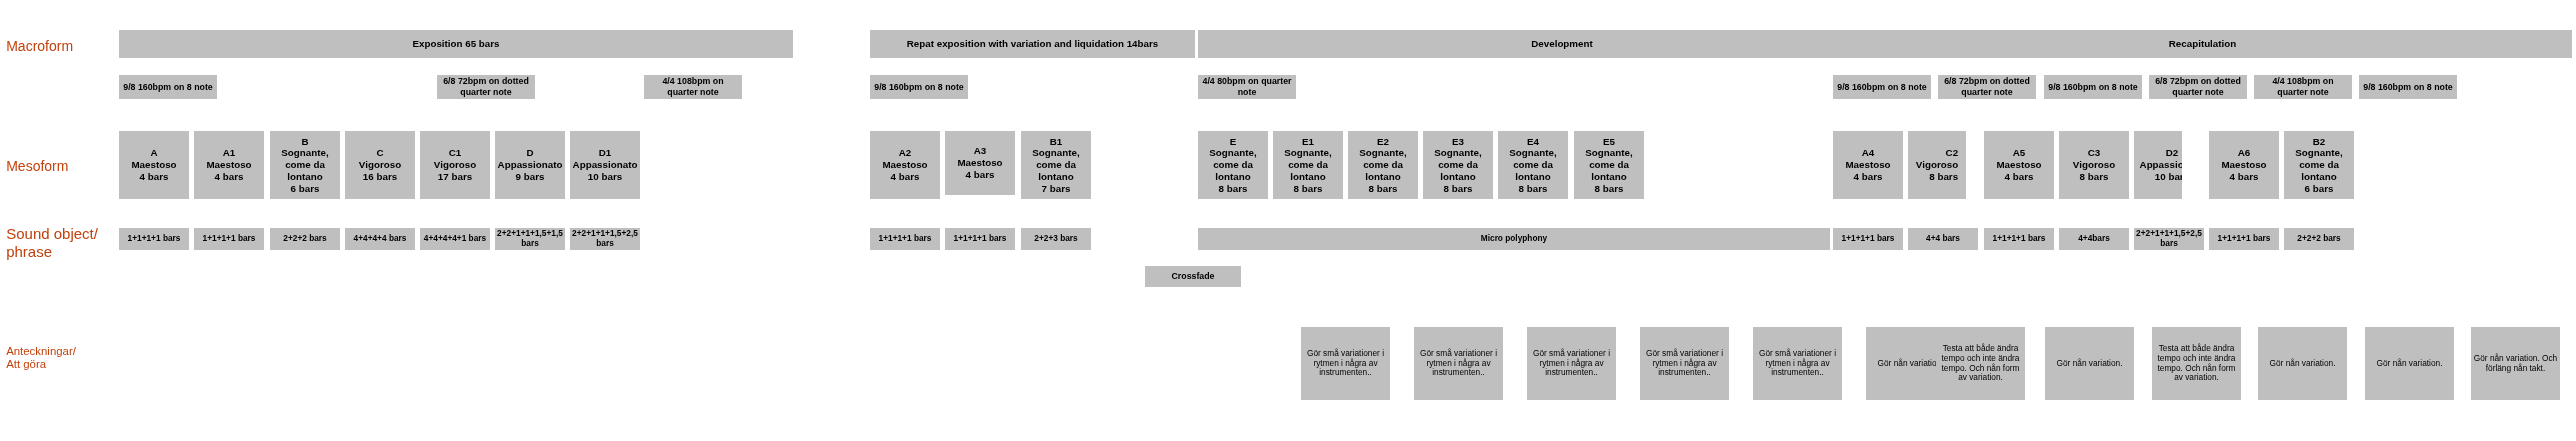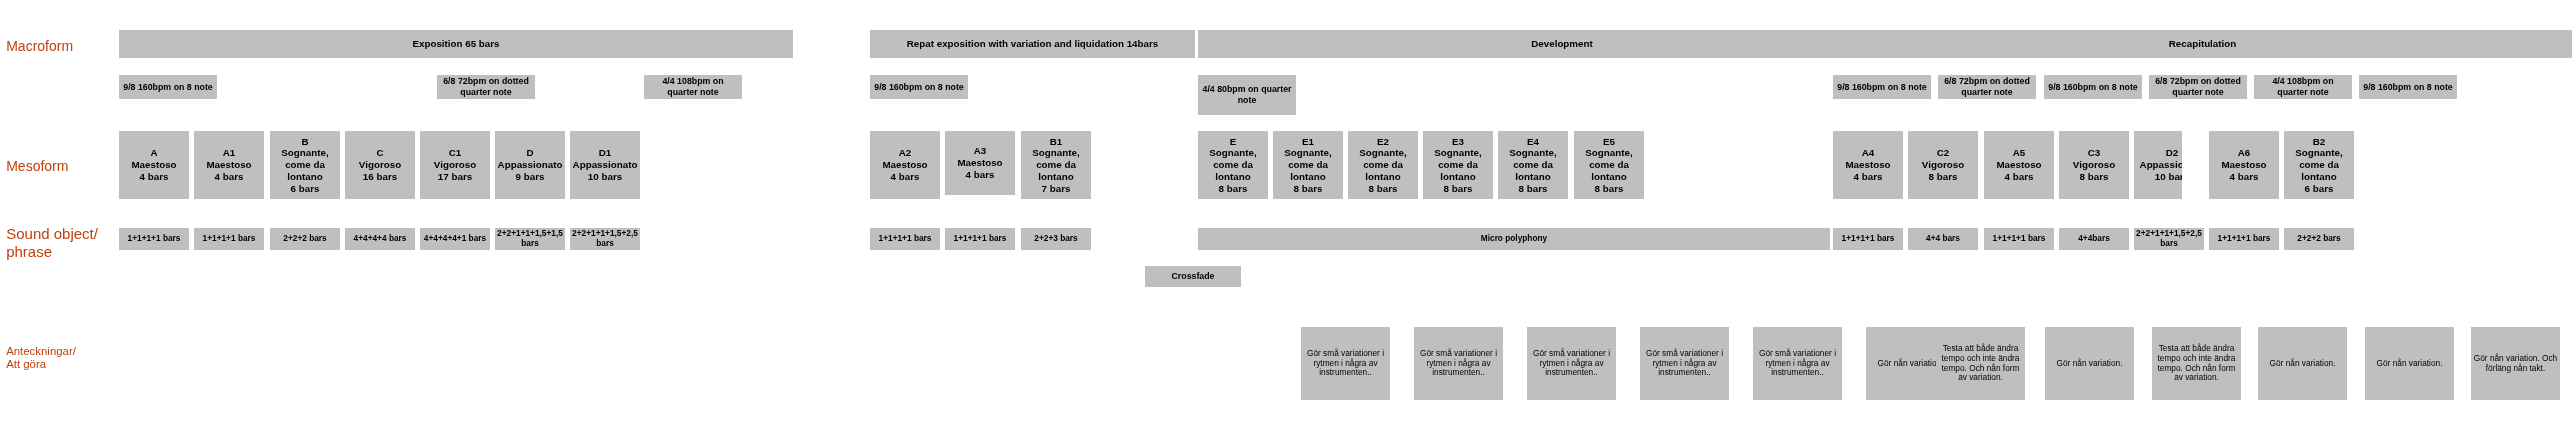--- a/index.html
+++ b/index.html
@@ -63,21 +63,21 @@
       <div class="cell macro-cell" style="left: 119px; top: 29.5px; width: 674px; height: 28px;">Exposition 65 bars</div>
       <div class="cell macro-cell" style="left: 870px; top: 29.5px; width: 325px; height: 28px;">Repat exposition with variation and liquidation 14bars</div>
       <div class="cell macro-cell" style="left: 1198px; top: 29.5px; width: 728px; height: 28px;">Development</div>
       <div class="cell macro-cell" style="left: 1833px; top: 29.5px; width: 739px; height: 28px;">Recapitulation</div>
     </div>
   <div id="tempo-row">
       <div class="cell tempo-cell" style="left: 119px; top: 75px; width: 98px; height: 24px;">9/8 160bpm on 8 note</div>
       <div class="cell tempo-cell" style="left: 437px; top: 75px; width: 98px; height: 24px;">6/8 72bpm on dotted quarter note</div>
       <div class="cell tempo-cell" style="left: 644px; top: 75px; width: 98px; height: 24px;">4/4 108bpm on quarter note</div>
       <div class="cell tempo-cell" style="left: 870px; top: 75px; width: 98px; height: 24px;">9/8 160bpm on 8 note</div>
-      <div class="cell tempo-cell" style="left: 1198px; top: 75px; width: 98px; height: 40px;">4/4 80bpm on quarter note</div>
+      <div class="cell tempo-cell" style="left: 1198px; top: 75px; width: 98px; height: 24px;">4/4 80bpm on quarter note</div>
       <div class="cell tempo-cell" style="left: 1833px; top: 75px; width: 98px; height: 24px;">9/8 160bpm on 8 note</div>
       <div class="cell tempo-cell" style="left: 1938px; top: 75px; width: 98px; height: 24px;">6/8 72bpm on dotted quarter note</div>
       <div class="cell tempo-cell" style="left: 2044px; top: 75px; width: 98px; height: 24px;">9/8 160bpm on 8 note</div>
       <div class="cell tempo-cell" style="left: 2149px; top: 75px; width: 98px; height: 24px;">6/8 72bpm on dotted quarter note</div>
       <div class="cell tempo-cell" style="left: 2254px; top: 75px; width: 98px; height: 24px;">4/4 108bpm on quarter note</div>
       <div class="cell tempo-cell" style="left: 2359px; top: 75px; width: 98px; height: 24px;">9/8 160bpm on 8 note</div>
     </div>
   <div id="mesoform-row">
       <div class="cell meso-cell" style="left: 119px; top: 131px; width: 70px; height: 68px;">A
 Maestoso
@@ -123,21 +123,21 @@
 8 bars</div>
       <div class="cell meso-cell" style="left: 1498px; top: 131px; width: 70px; height: 68px;">E4
 Sognante, come da lontano
 8 bars</div>
       <div class="cell meso-cell" style="left: 1574px; top: 131px; width: 70px; height: 68px;">E5
 Sognante, come da lontano
 8 bars</div>
       <div class="cell meso-cell" style="left: 1833px; top: 131px; width: 70px; height: 68px;">A4
 Maestoso
 4 bars</div>
-      <div class="cell meso-cell" style="left: 1908px; top: 131px; width: 70px; height: 68px;">C2
+      <div class="cell meso-cell" style="left: 1908px; top: 131px; width: 58px; height: 68px; text-align: right;">C2
 Vigoroso
 8 bars</div>
       <div class="cell meso-cell" style="left: 1984px; top: 131px; width: 70px; height: 68px;">A5
 Maestoso
 4 bars</div>
       <div class="cell meso-cell" style="left: 2059px; top: 131px; width: 70px; height: 68px;">C3
 Vigoroso
 8 bars</div>
       <div class="cell meso-cell" style="left: 2134px; top: 131px; width: 48px; height: 68px; padding-left: 30px;">D2
 Appassionato

